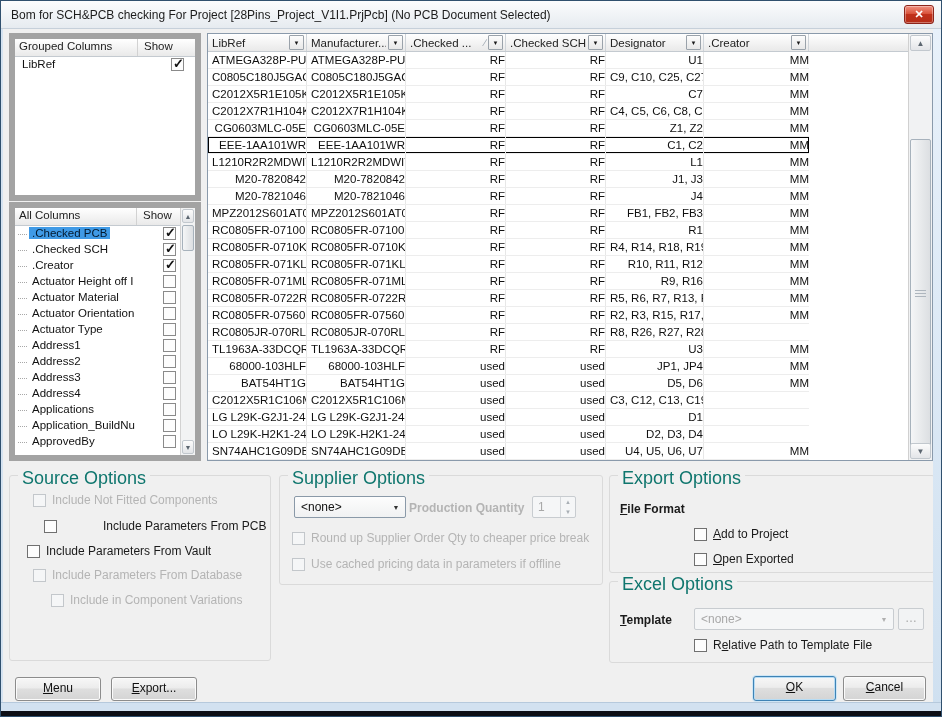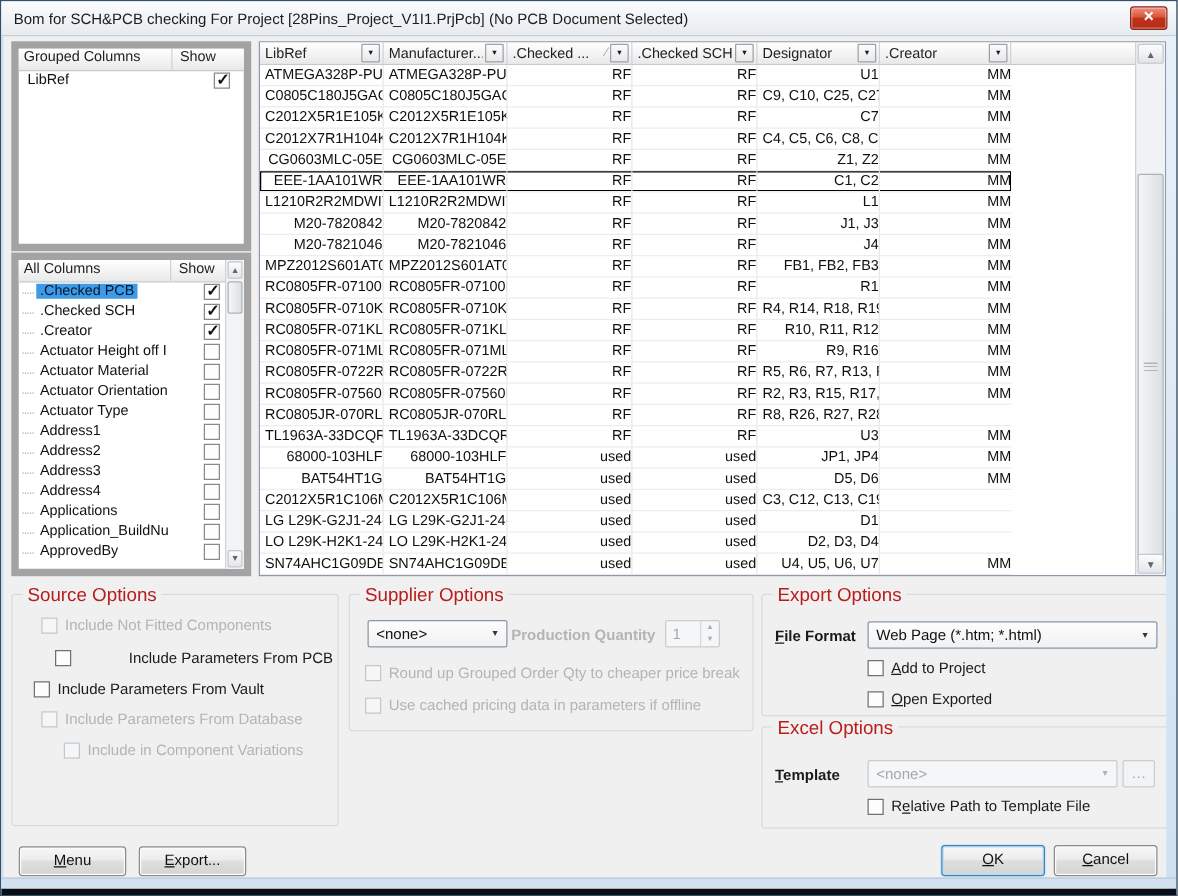--- a/index.html
+++ b/index.html
@@ -71,21 +71,21 @@
     overflow:hidden;white-space:nowrap;border-right:1px solid #e7e7e7;}
   .w0{width:99px;} .w1{width:99px;} .w2{width:100px;} .w3{width:100px;} .w4{width:98px;} .w5{width:105px;border-right:none;}
   .vscroll{position:absolute;right:0;top:0;bottom:0;width:24px;background:#f1f2f3;border-left:1px solid #d0d0d0;}
   .vscroll .sb-btn{height:16px;line-height:16px;font-size:8px;}
   .vscroll .sb-thumb{top:105px;height:310px;}
   .grip{position:absolute;left:4px;right:4px;top:50%;height:7px;margin-top:-4px;
     background:repeating-linear-gradient(#aeb6be 0 1px,transparent 1px 3px);}
 
   
   .group{position:absolute;border:1px solid #dadada;border-radius:3px;}
-  .gtitle{position:absolute;top:-8px;left:8px;background:#f0f0f0;padding:0 4px;font-size:15px;color:#b91c1c;white-space:nowrap;}
+  .gtitle{position:absolute;top:-8px;left:8px;background:#f0f0f0;padding:0 4px;font-size:18px;color:#0f766e;white-space:nowrap;}
   .g-src{left:8px;top:474px;width:262px;height:186px;}
   .g-sup{left:278px;top:474px;width:324px;height:110px;}
   .g-exp{left:608px;top:474px;width:326px;height:98px;}
   .g-xls{left:608px;top:580px;width:326px;height:82px;}
   .cbrow{position:absolute;display:flex;align-items:center;white-space:nowrap;}
   .cbrow .cb2{position:relative;width:13px;height:13px;background:#fdfdfd;border:1px solid #707070;flex:0 0 13px;}
   .cbrow.dis .cb2{border-color:#c3c7cb;background:#f5f6f7;}
   .cbl{font-size:12px;color:#1a1a1a;margin-left:6px;}
   .cbrow.dis .cbl{color:#b4b4b4;}
   .flabel{position:absolute;font-size:12px;color:#1a1a1a;white-space:nowrap;font-weight:bold;}
@@ -555,35 +555,31 @@
     <span class="flabel dis" style="left:129px;top:25px;">Production Quantity</span>
     <div class="spin" style="left:252px;top:20px;">
       <span class="sval">1</span>
       <span class="sarrows">
         <span>▲</span>
         <span>▼</span>
       </span>
     </div>
     <label class="cbrow dis" style="left:12px;top:55px;">
       <span class="cb2"></span>
-      <span class="cbl">Round up Grouped Order Qty to cheaper price break</span>
+      <span class="cbl">Round up Supplier Order Qty to cheaper price break</span>
     </label>
     <label class="cbrow dis" style="left:12px;top:81px;">
       <span class="cb2"></span>
       <span class="cbl">Use cached pricing data in parameters if offline</span>
     </label>
   </div>
 
   <div class="group g-exp">
     <span class="gtitle">Export Options</span>
     <span class="flabel" style="left:10px;top:26px;"><u>F</u>ile Format</span>
-    <div class="combo" style="left:84px;top:21px;width:232px;">
-      <span class="ctext">Web Page (*.htm; *.html)</span>
-      <span class="carrow">▼</span>
-    </div>
     <label class="cbrow" style="left:84px;top:51px;">
       <span class="cb2"></span>
       <span class="cbl"><u>A</u>dd to Project</span>
     </label>
     <label class="cbrow" style="left:84px;top:76px;">
       <span class="cb2"></span>
       <span class="cbl"><u>O</u>pen Exported</span>
     </label>
   </div>
 

